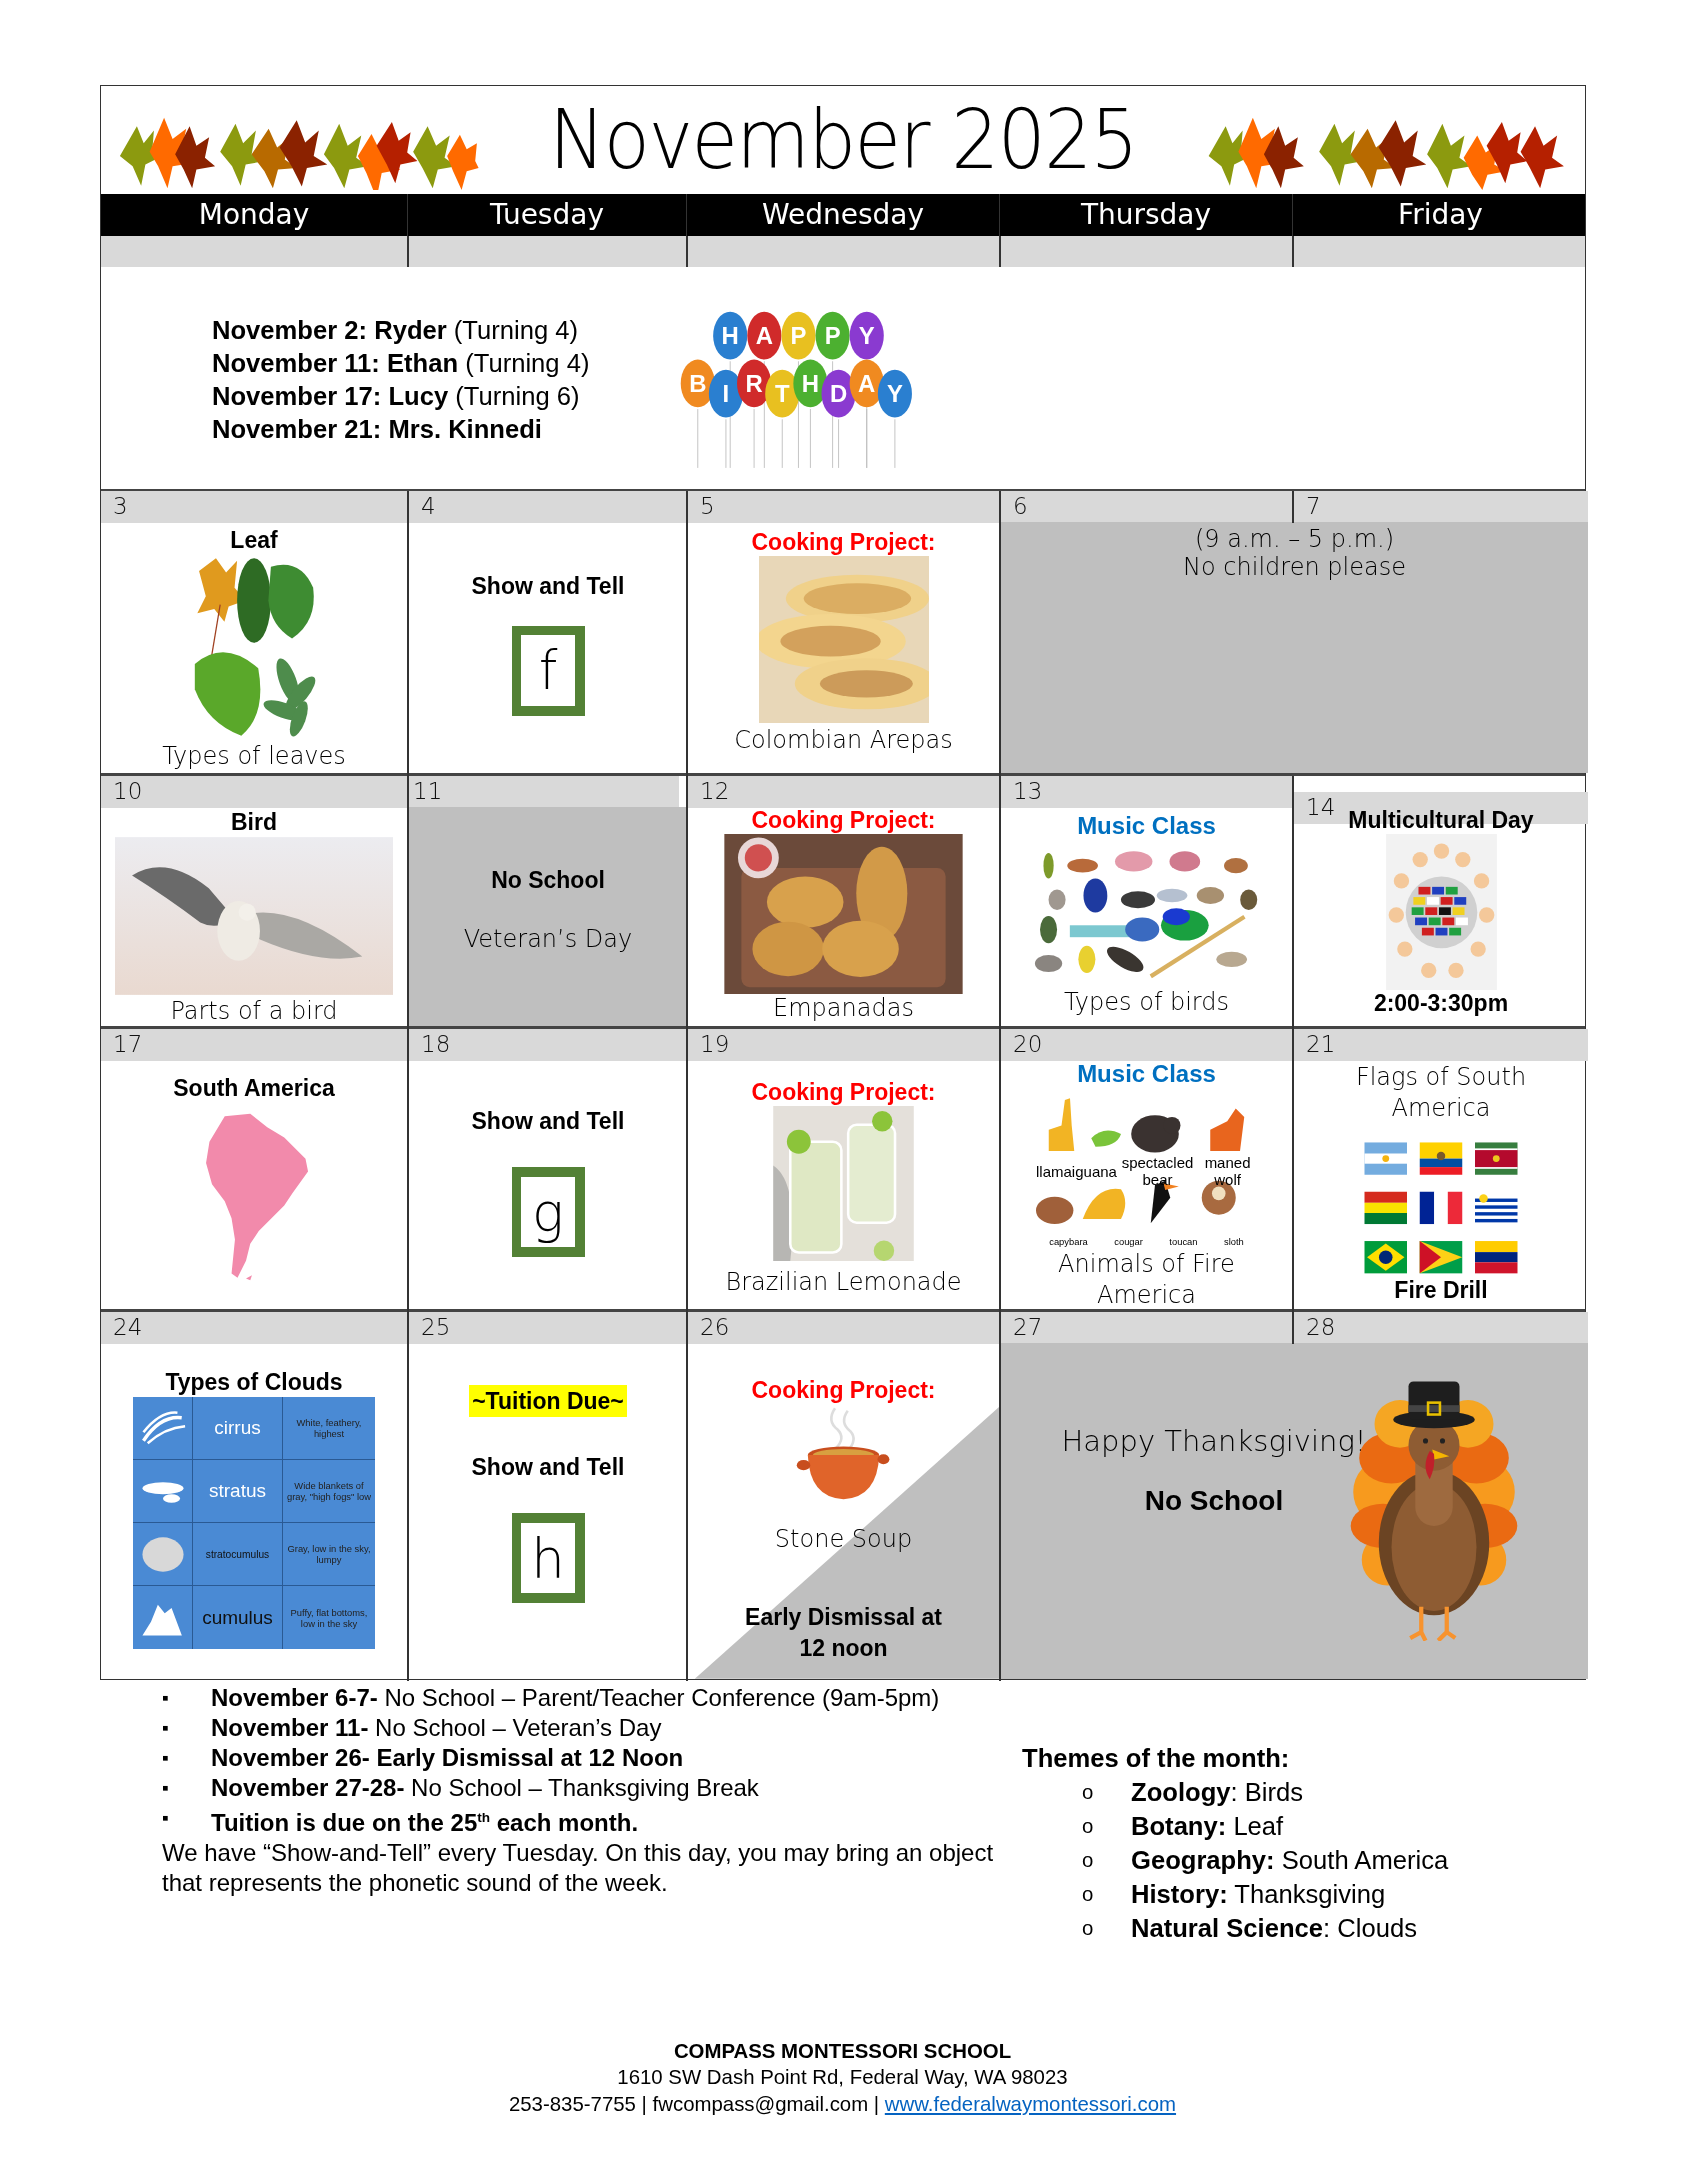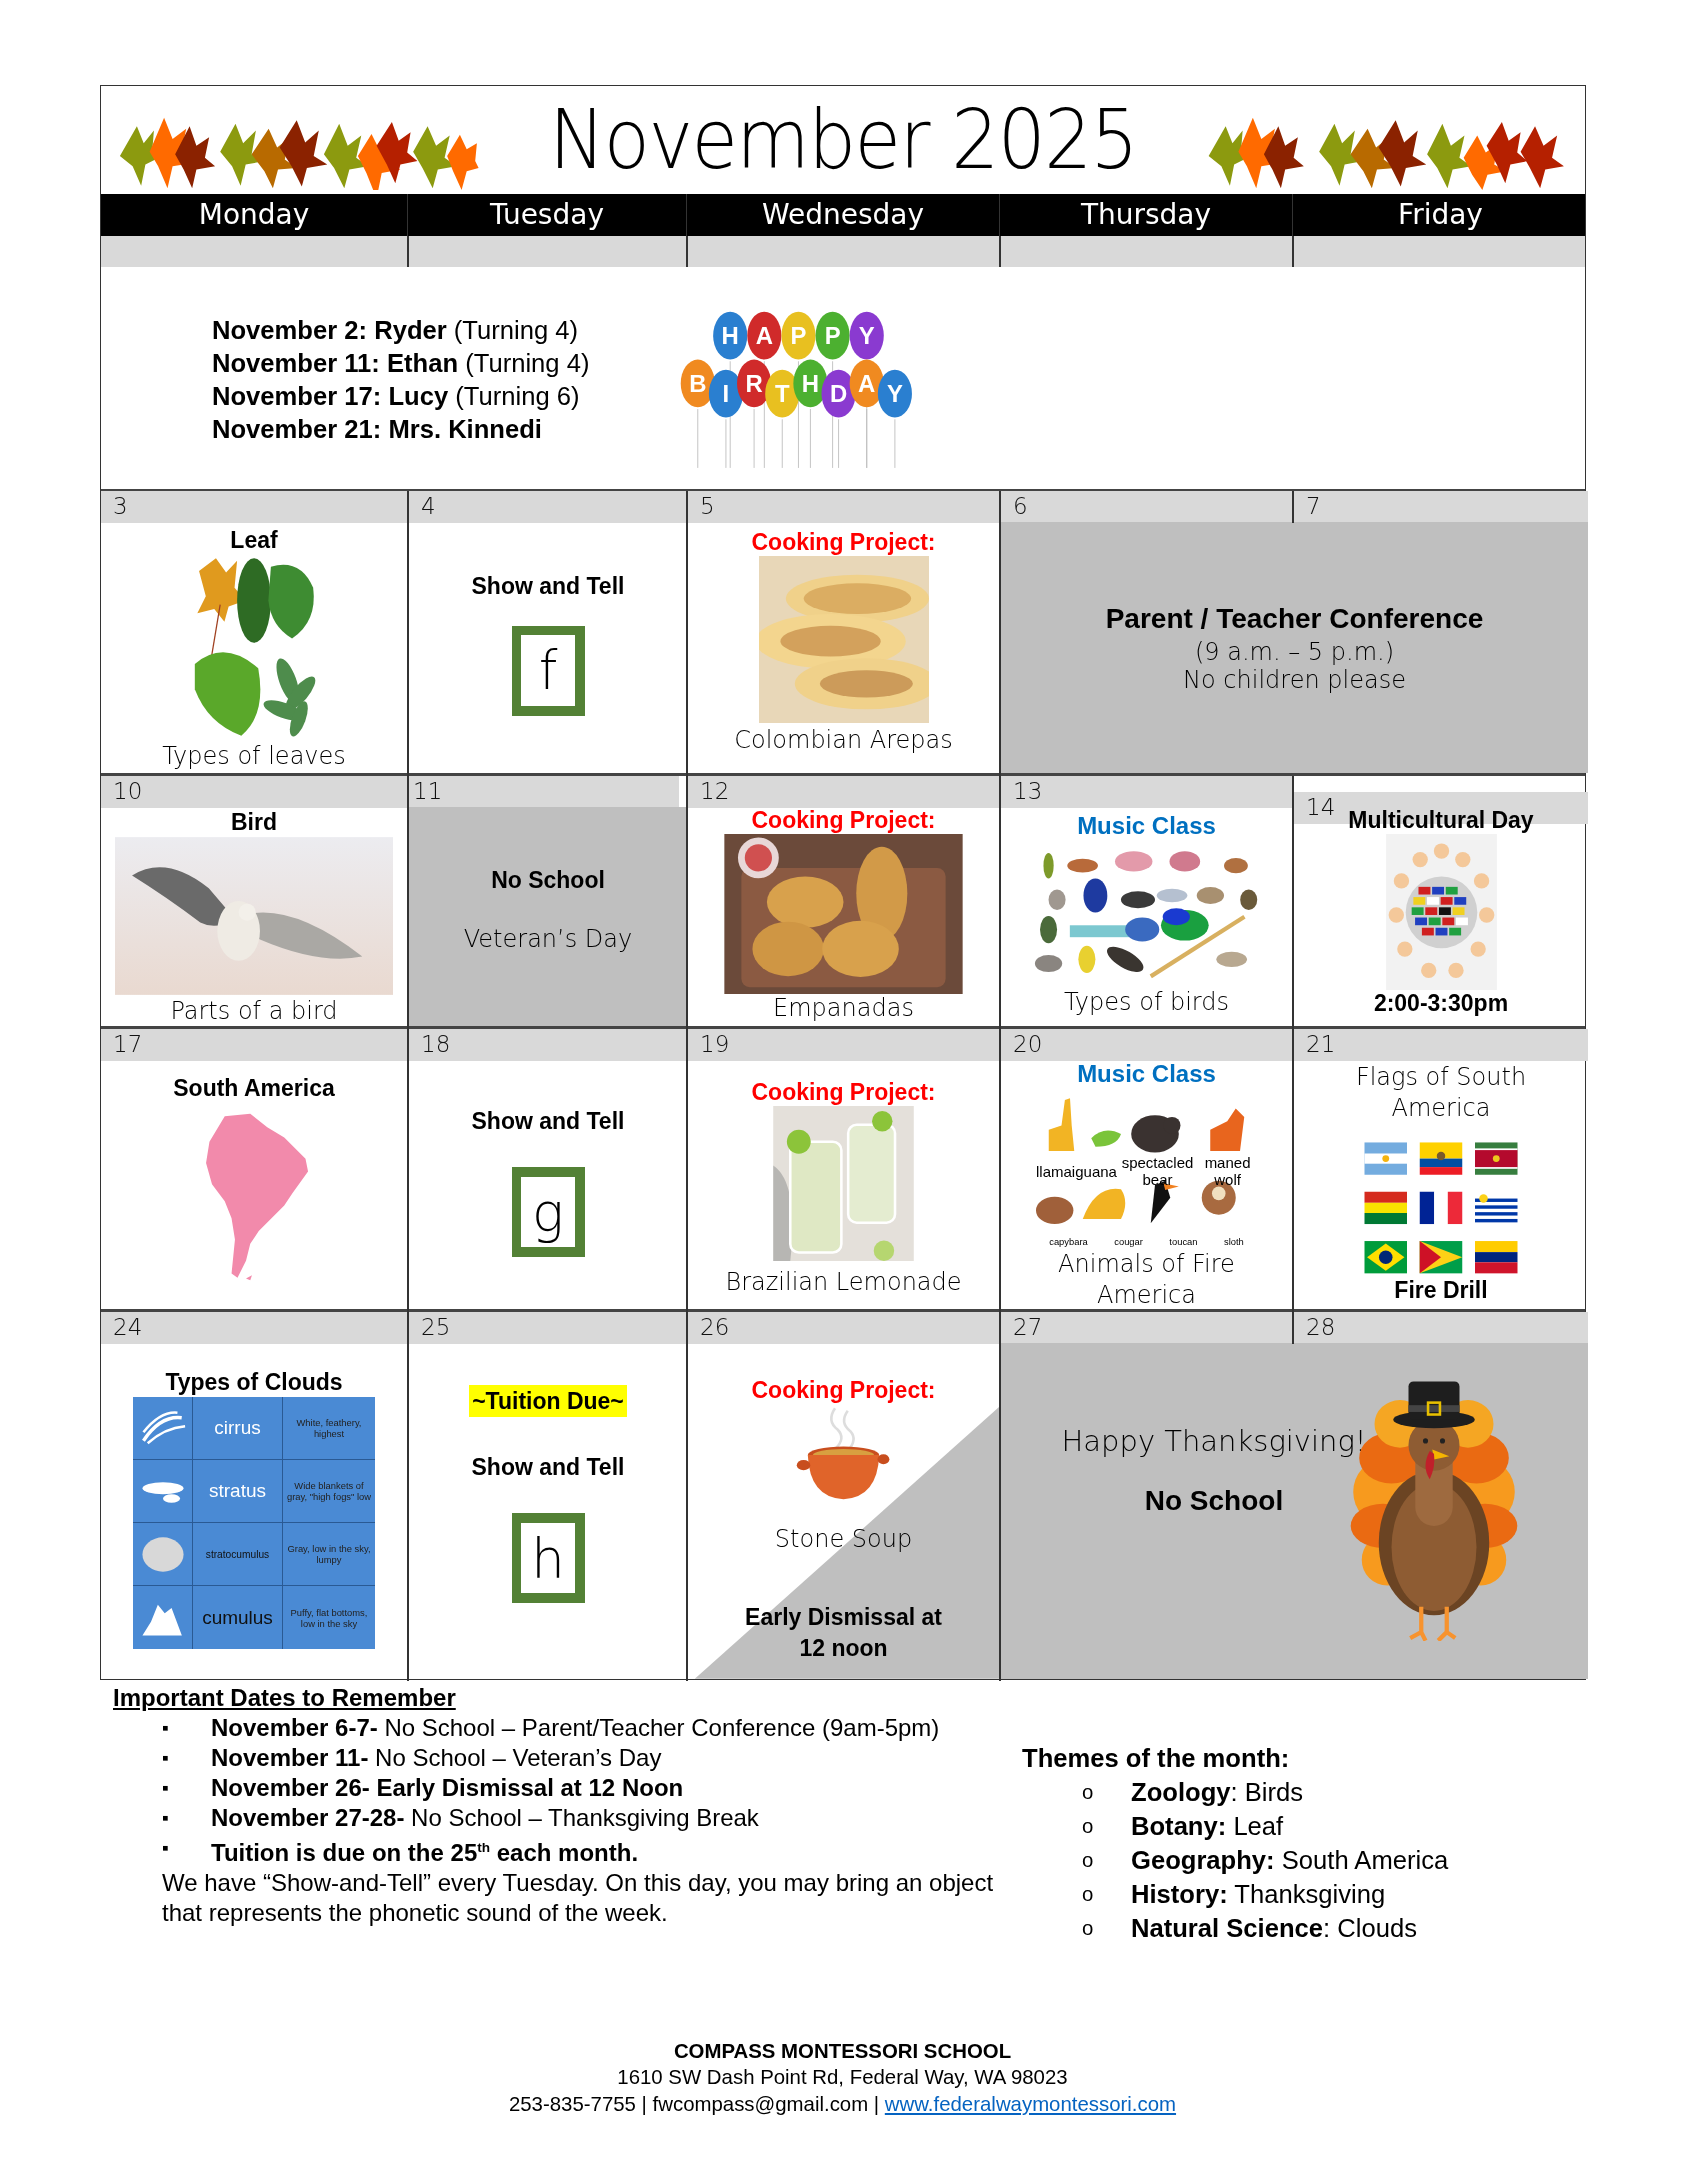--- a/index.html
+++ b/index.html
@@ -206,21 +206,20 @@
         <ellipse cx="55" cy="50" rx="30" ry="18" fill="#c68a3a" opacity="0.5"></ellipse>
       <ellipse cx="40" cy="100" rx="42" ry="32" fill="#f3d58e"></ellipse>
         <ellipse cx="40" cy="100" rx="28" ry="18" fill="#b46e2a" opacity="0.5"></ellipse>
       <ellipse cx="60" cy="150" rx="40" ry="30" fill="#f0d18a"></ellipse>
         <ellipse cx="60" cy="150" rx="26" ry="16" fill="#a8652a" opacity="0.5"></ellipse>
     </svg>
     <div class="t-norm" style="margin-top:3.4px;">Colombian Arepas</div>
   </div>
 
   <div class="cell shaded" style="left:900px;top:436px;width:587px;height:251px;">
-    <div class="t-big" style="margin-top:81px;">Parent / Teacher Conference</div>
     <div class="t-norm" style="margin-top:3.4px;">(9 a.m. – 5 p.m.)</div>
     <div class="t-norm" style="">No children please</div>
   </div>
 
   <div class="hline" style="top:687px;"></div>
 
   <div class="daybar" style="left:0;top:690px;width:306px;">10</div>
   <div class="daybar" style="left:300px;top:690px;width:278px;">11</div>
   <div class="daybar" style="left:587px;top:690px;width:311px;">12</div>
   <div class="daybar" style="left:900px;top:690px;width:291px;">13</div>
@@ -568,21 +567,20 @@
 
   <div class="vline" style="left:306px;top:405px;height:1190px;"></div>
   <div class="vline" style="left:585px;top:405px;height:1190px;"></div>
   <div class="vline" style="left:898px;top:405px;height:1190px;"></div>
   <div class="vline" style="left:1191px;top:405px;height:31.5px;"></div>
   <div class="vline" style="left:1191px;top:690px;height:536px;"></div>
   <div class="vline" style="left:1191px;top:1226px;height:31.5px;"></div>
 </div>
 
 <div id="imp">
-  <div id="imp-title">Important Dates to Remember</div>
   <ul>
     <li><b>November 6-7-</b><span> No School – Parent/Teacher Conference (9am-5pm)</span></li>
     <li><b>November 11-</b><span> No School – Veteran’s Day</span></li>
     <li><b>November 26- Early Dismissal at 12 Noon</b></li>
     <li><b>November 27-28-</b><span> No School – Thanksgiving Break</span></li>
     <li><b>Tuition is due on the 25</b><sup style="font-weight:bold;font-size:13.6px;">th</sup><b> each month.</b></li>
   </ul>
   <div class="note">We have “Show-and-Tell” every Tuesday. On this day, you may bring an object that represents the phonetic sound of the week.</div>
 </div>
 

